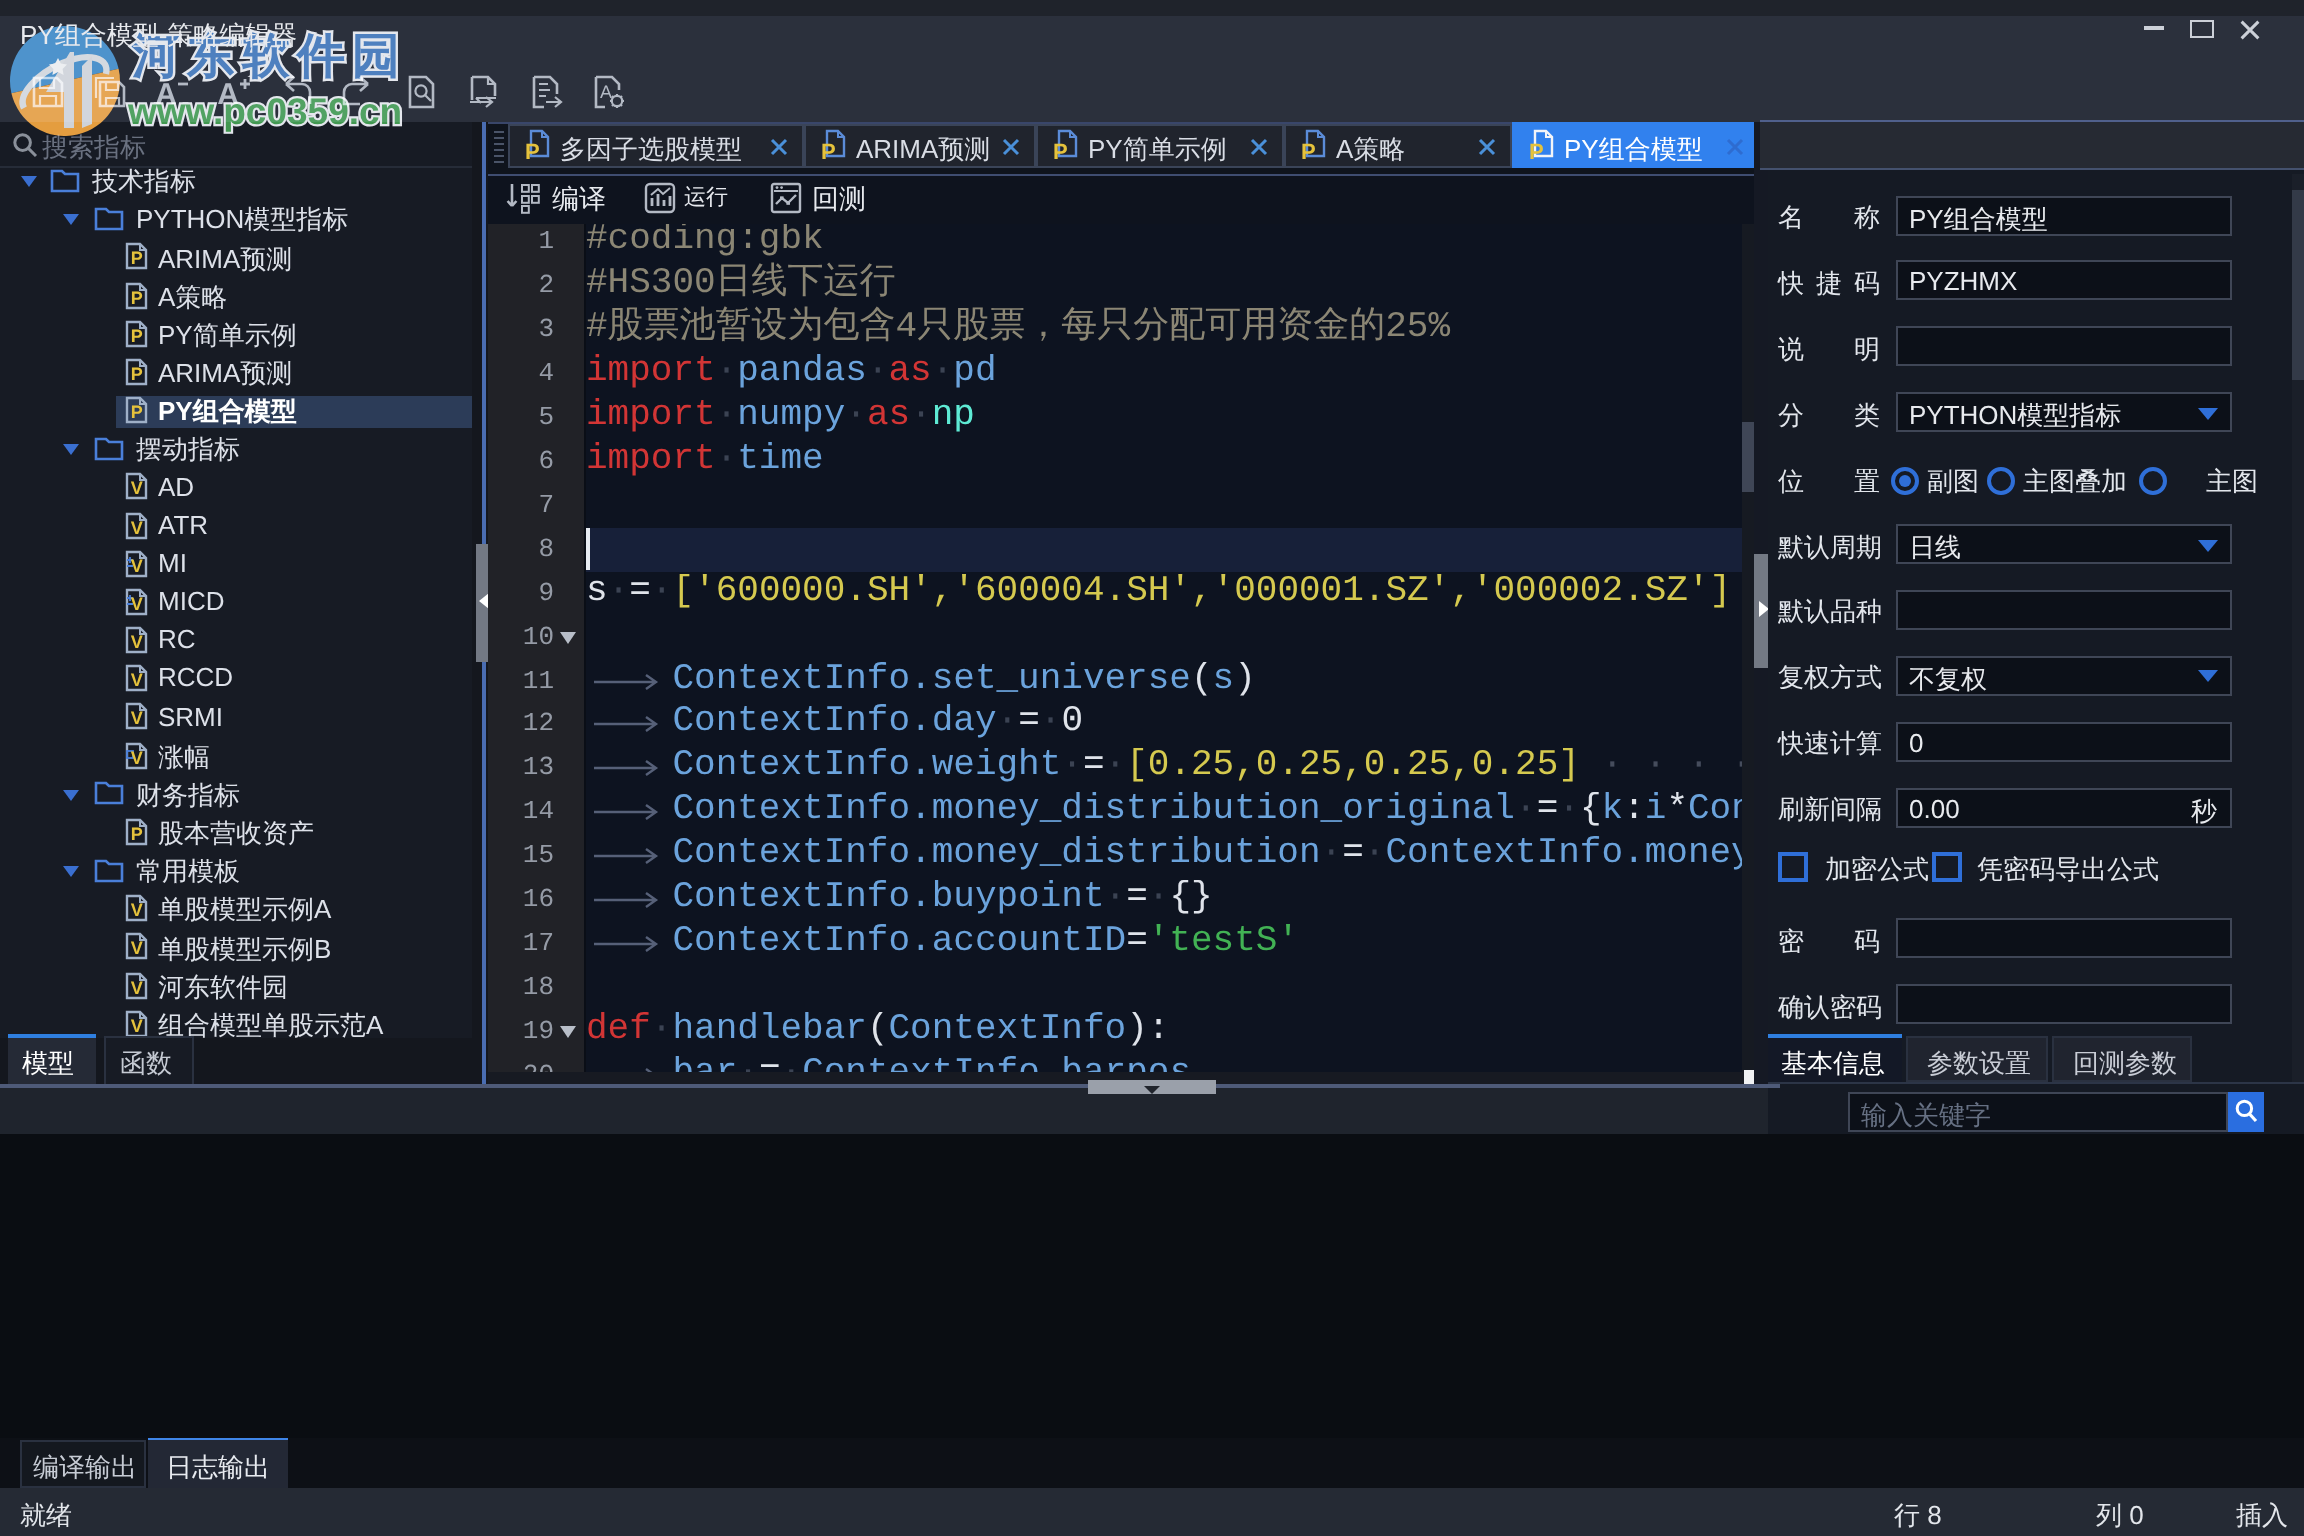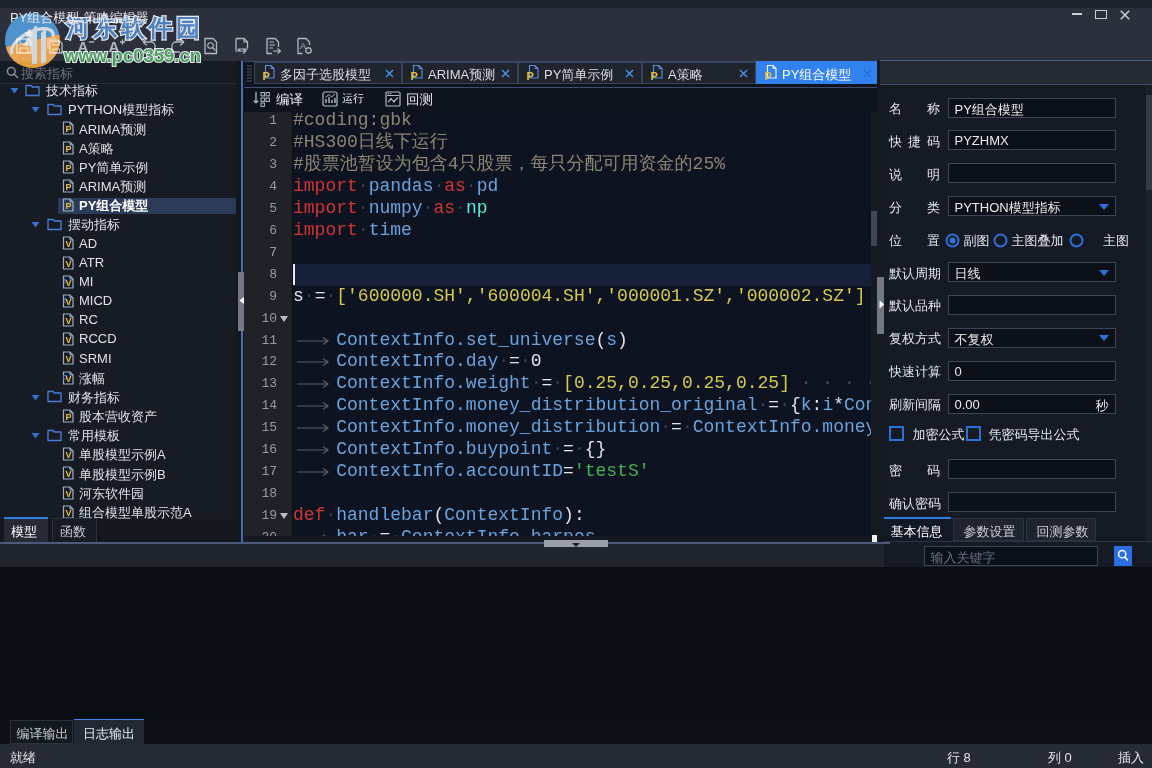--- a/index.html
+++ b/index.html
@@ -483,21 +483,21 @@
 <div class="lbl" style="left:889px;top:494.8px;width:52px">确认密码</div>
 <div class="abs" style="left:947.5px;top:492.3px;width:168px;height:20px;background:#0c1018;border:1px solid #3f4656;box-sizing:border-box">
     <div style="position:absolute;left:6px;top:2px;font-size:13px;color:#e8eaee;white-space:nowrap"></div>
   </div>
 <div class="abs" style="left:884px;top:517px;width:67px;height:24px;background:#131826;border-top:2px solid #2f7fe0;box-sizing:border-box"></div>
 <div class="lbl" style="left:890.5px;top:522.5px;color:#fff">基本信息</div>
 <div class="abs" style="left:953px;top:518px;width:71px;height:23px;background:#20242f;border:1px solid #2a3140;box-sizing:border-box"></div>
 <div class="lbl" style="left:963.5px;top:522.5px;color:#c9cdd6">参数设置</div>
 <div class="abs" style="left:1026px;top:518px;width:70px;height:23px;background:#20242f;border:1px solid #2a3140;box-sizing:border-box"></div>
 <div class="lbl" style="left:1036.5px;top:522.5px;color:#c9cdd6">回测参数</div>
-<div class="abs" style="left:923.5px;top:545.5px;width:174px;height:20px;background:#0c1018;border:1px solid #3f4656;box-sizing:border-box">
+<div class="abs" style="left:923.5px;top:545.5px;width:190px;height:20px;background:#0c1018;border:1px solid #3f4656;box-sizing:border-box">
     <div style="position:absolute;left:6px;top:2px;font-size:13px;color:#667083">输入关键字</div>
   </div>
 <div class="abs" style="left:1113.5px;top:545.5px;width:18px;height:20px;background:#2a6ee0">
     <svg style="position:absolute;left:3px;top:3px" width="12" height="13" viewBox="0 0 12 13">
       <circle cx="5.2" cy="5.2" r="3.6" fill="none" stroke="#fff" stroke-width="1.5"></circle>
       <path d="M7.8 8 L11 11.5" stroke="#fff" stroke-width="1.6"></path>
     </svg>
   </div>
 <div class="abs" style="left:1146px;top:87px;width:6px;height:455px;background:#1a1f29"></div>
 <div class="abs" style="left:1146px;top:95px;width:6px;height:95px;background:#333a48"></div>

